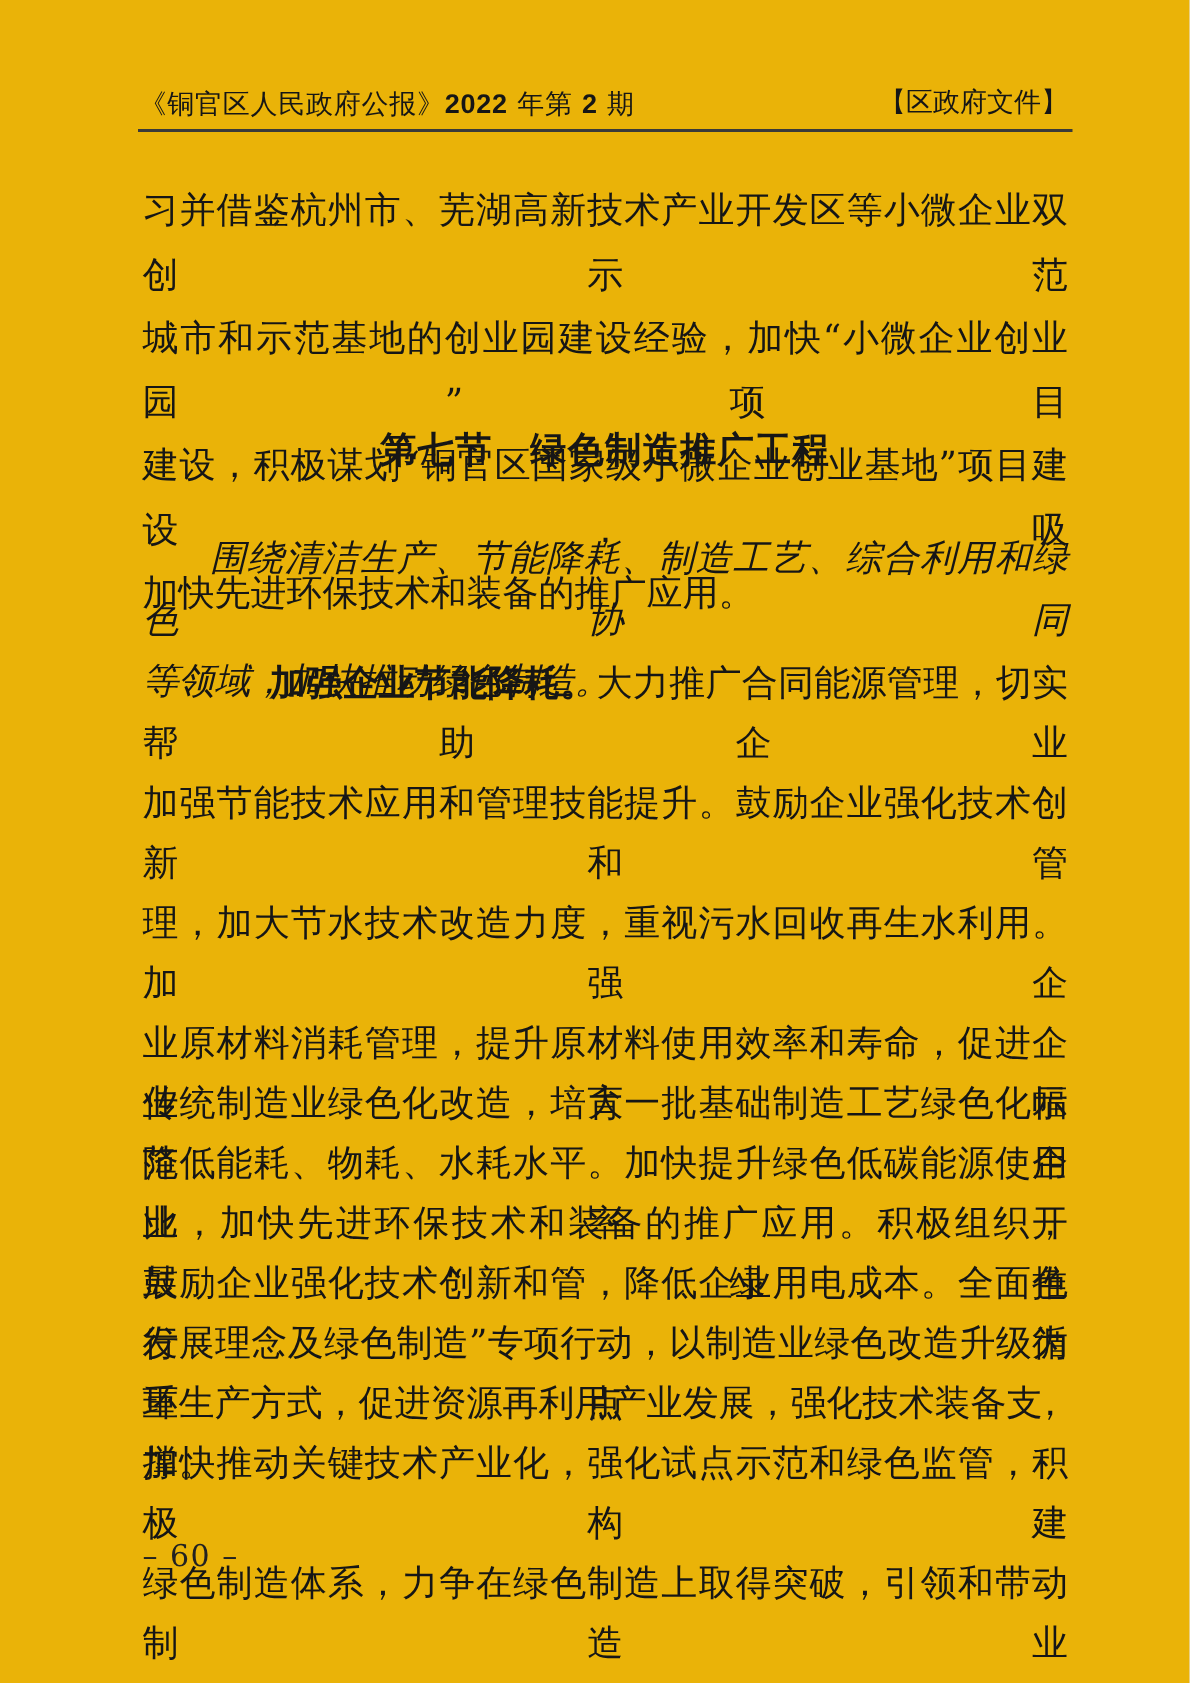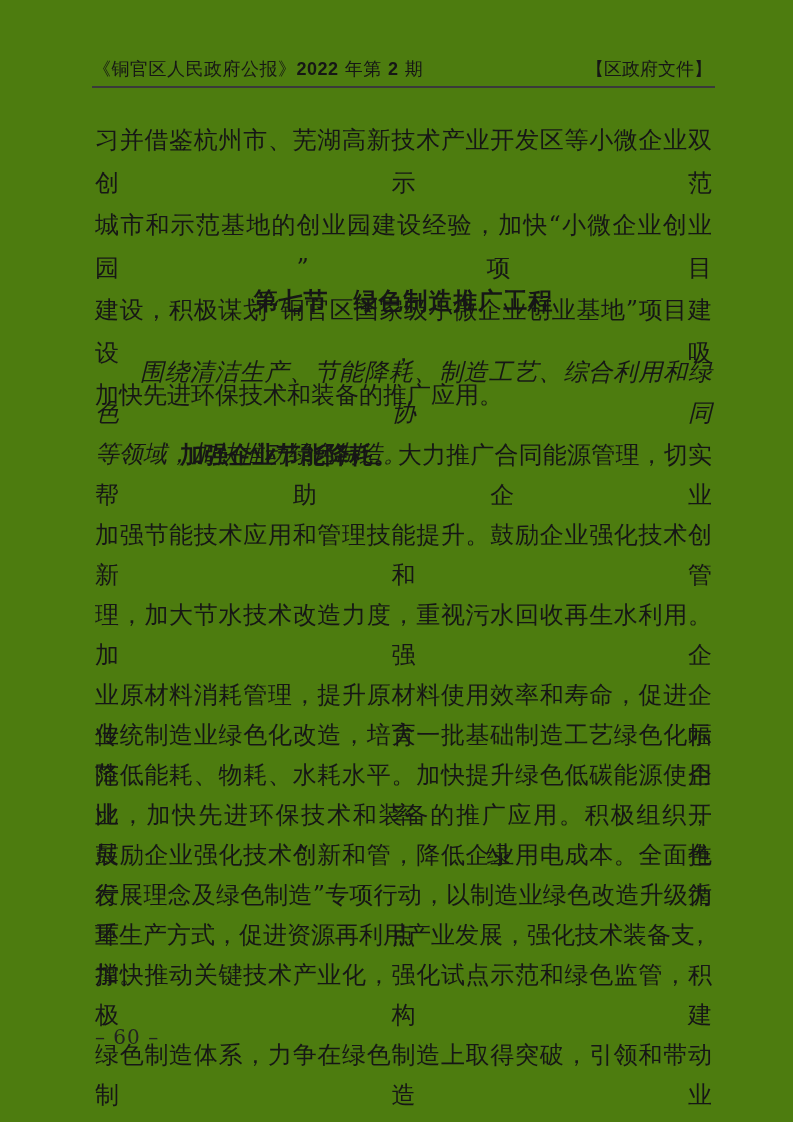--- a/index.html
+++ b/index.html
@@ -1,20 +1,20 @@
 <!DOCTYPE html>
 <html><head>
 <meta charset="utf-8">
 <style>
   html,body{margin:0;padding:0;background:#e8e8e8;}
   .page{
     position:relative;
     width:793px;height:1122px;
     margin:0 auto;
-    background:#4d7c0f;
+    background:#eab308;
     color:#161616;
     font-family:"DejaVu Serif","Liberation Serif",serif;
     overflow:hidden;
   }
   
   .header-left{
     position:absolute;left:93px;top:57px;
     font-size:18px;line-height:24px;white-space:nowrap;
     letter-spacing:0.5px;
   }

